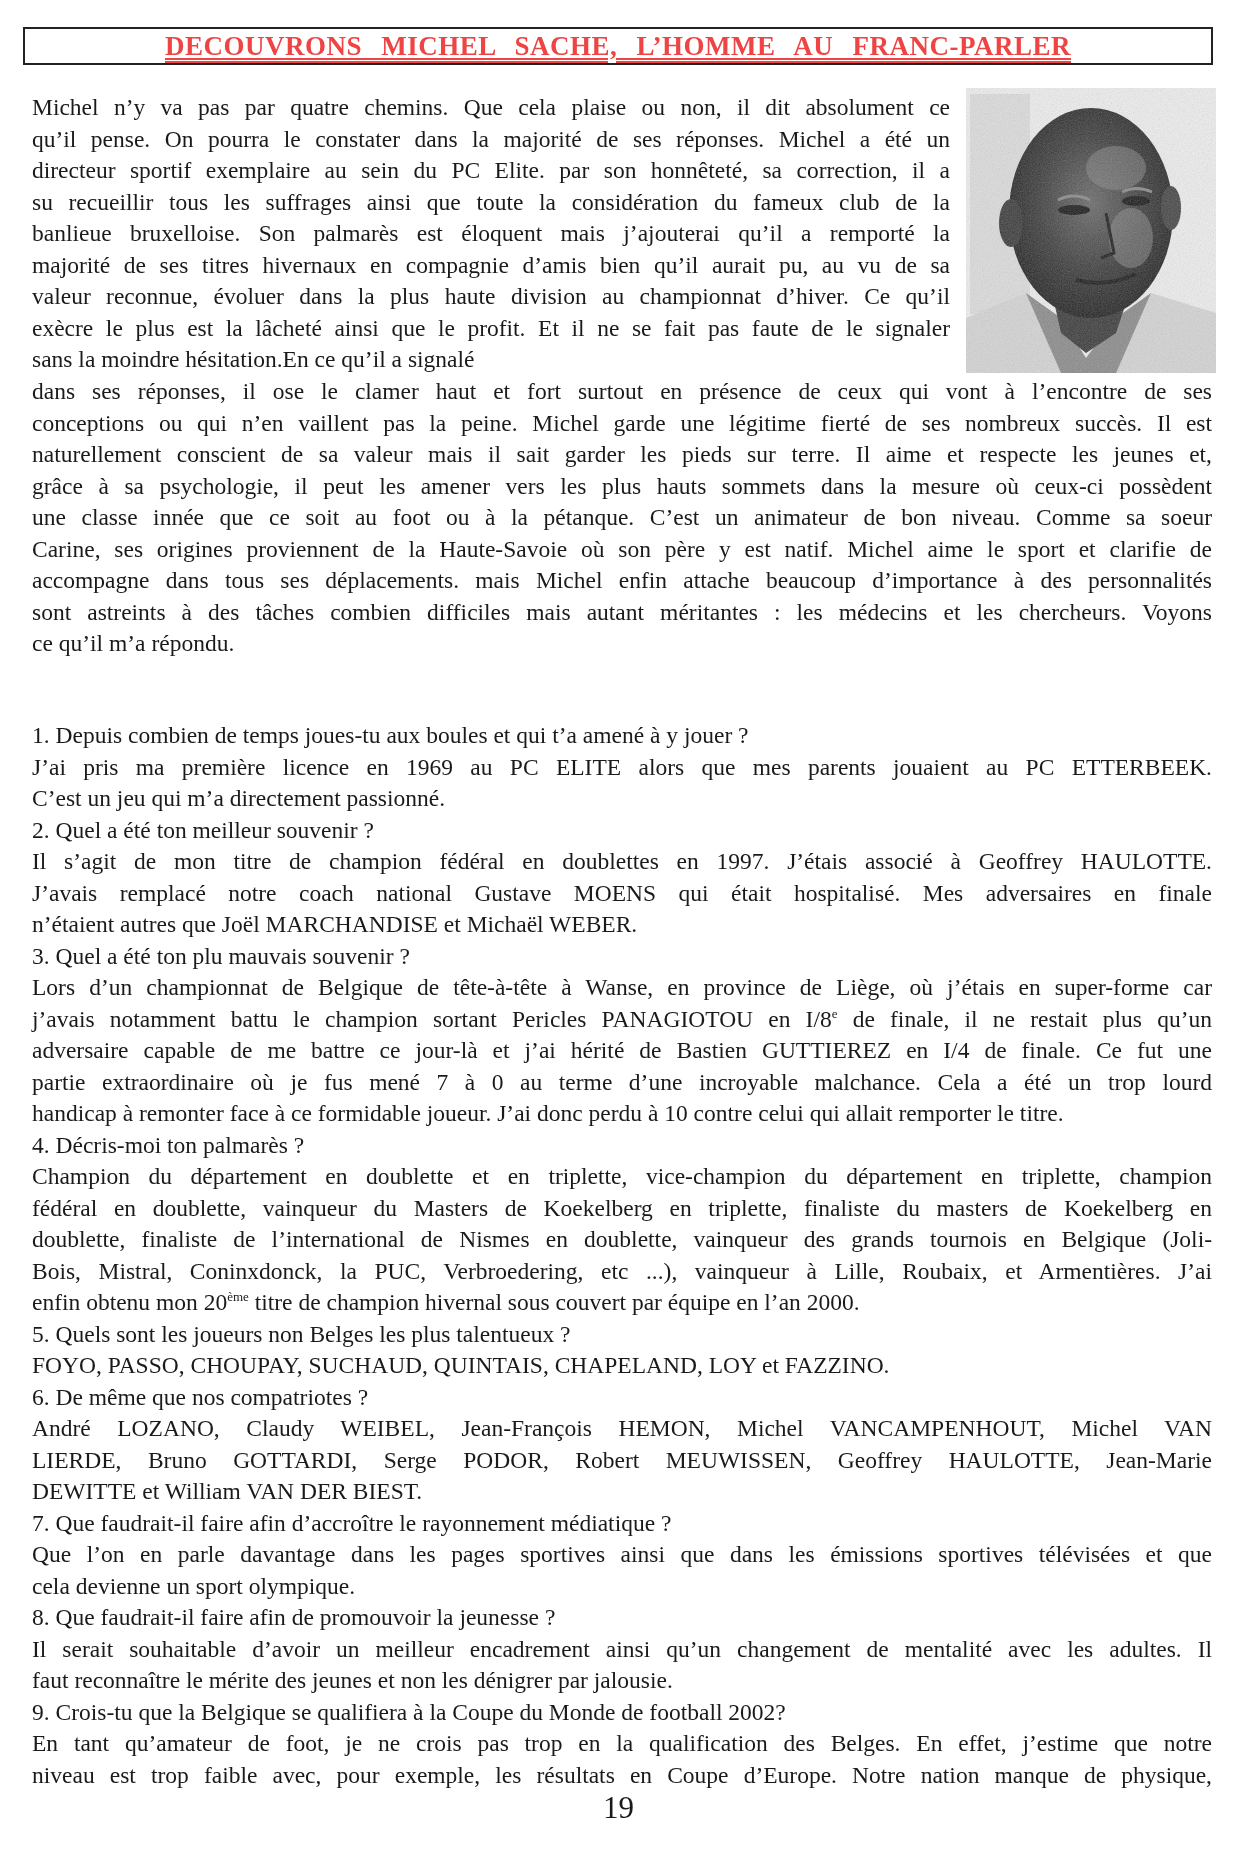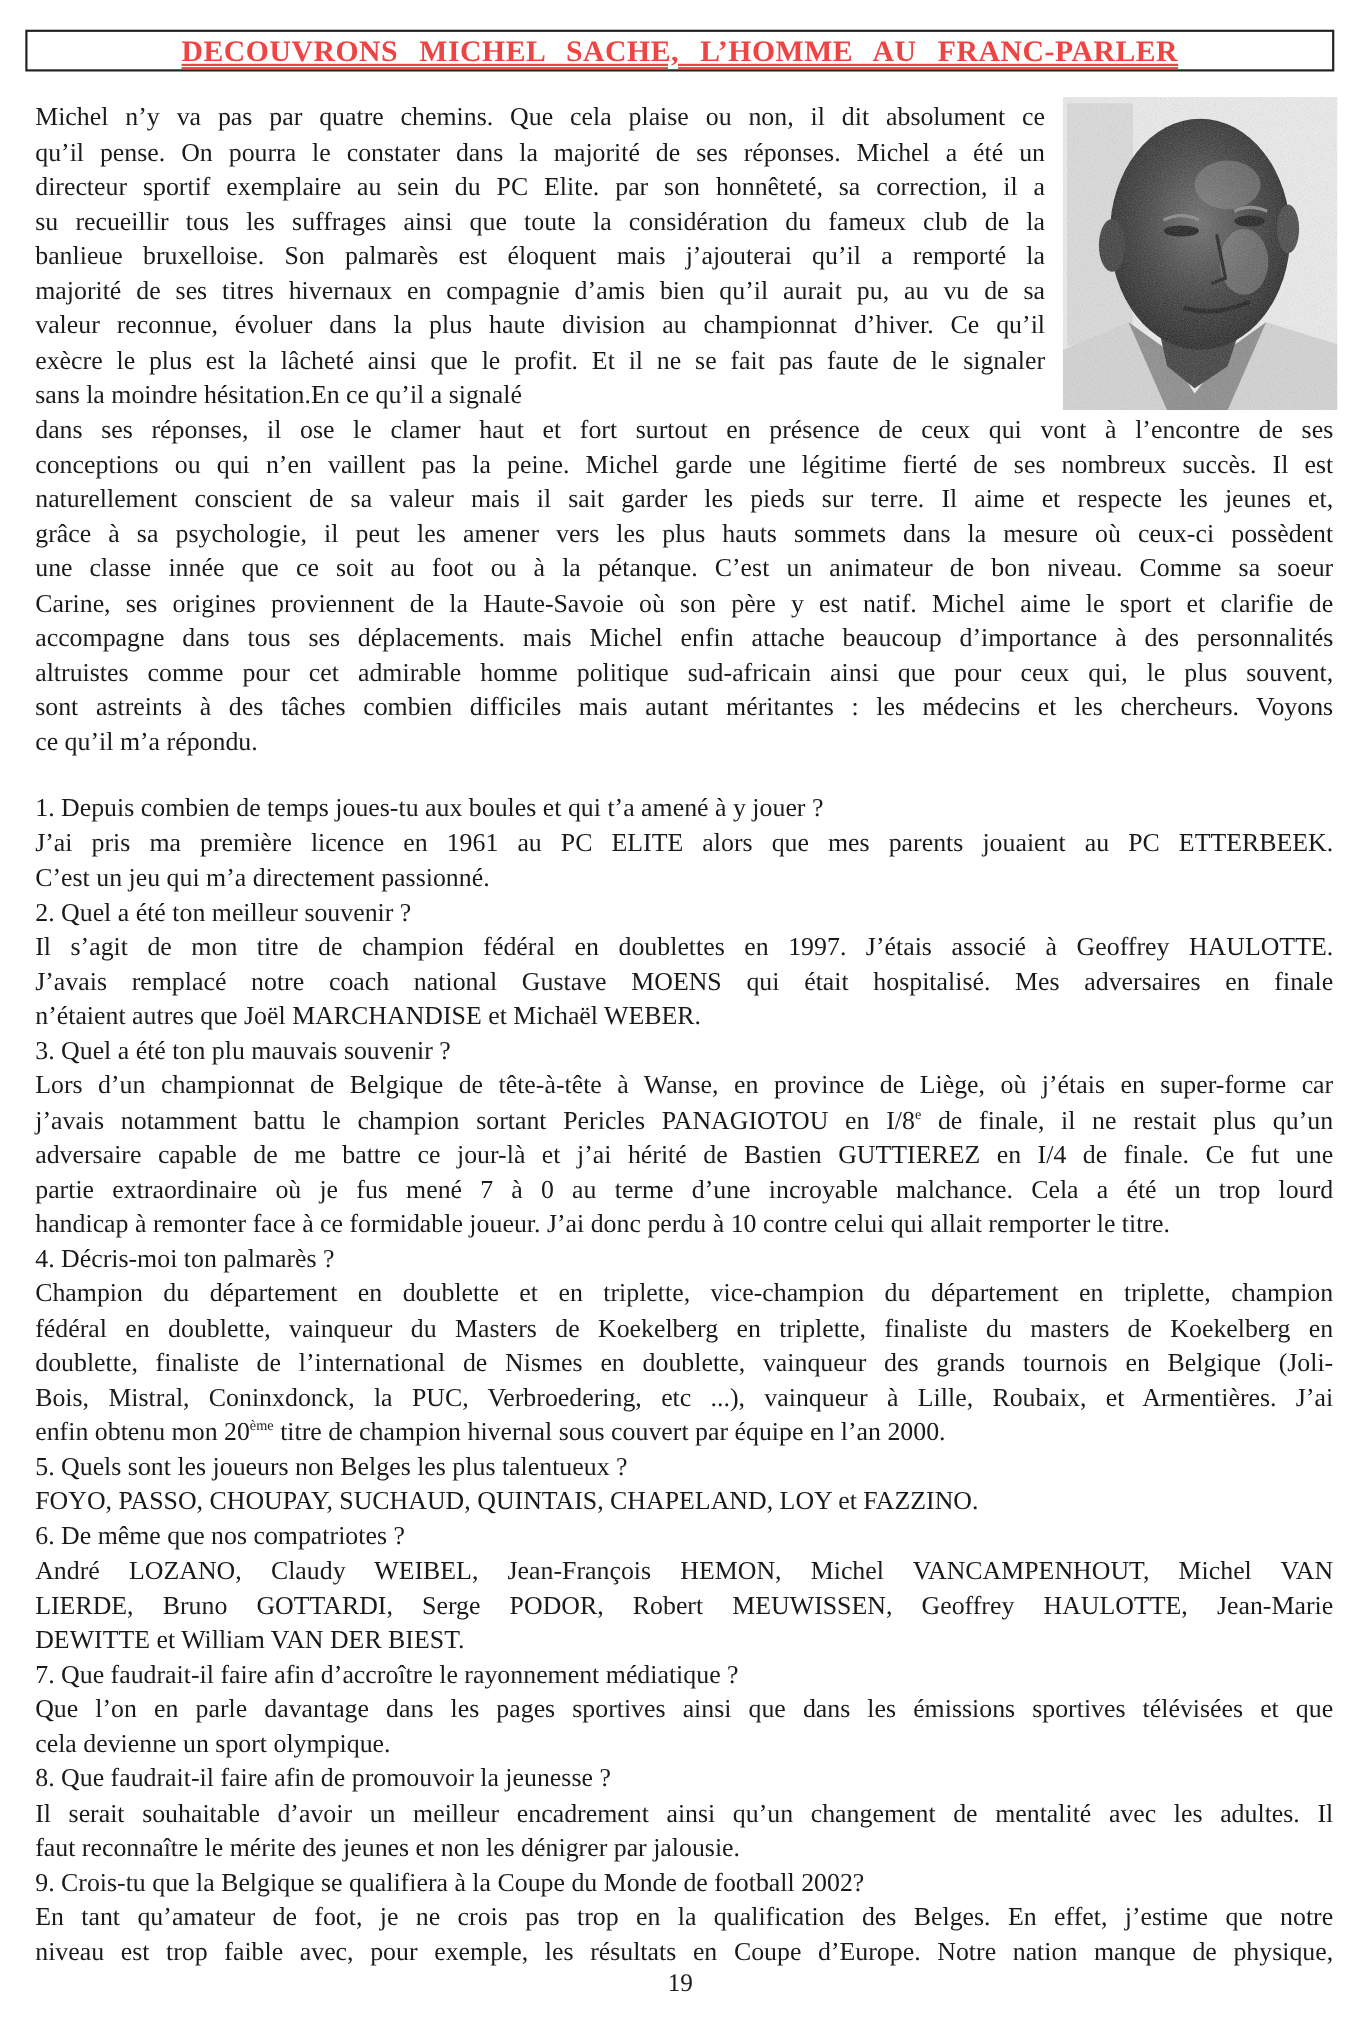--- a/index.html
+++ b/index.html
@@ -26,21 +26,21 @@
     position: absolute; left: 32px;
     font-size: 23.5px; line-height: 31.5px; text-align: justify;
   }
   .intro-top { top: 92px; width: 918px; }
   .intro-bottom { top: 376px; width: 1180px; }
   .qa { top: 720px; width: 1180px; }
   .line { display: block; text-align: justify; text-align-last: justify; white-space: nowrap; }
   .line.last { text-align-last: left; }
   .page-number {
     position: absolute; top: 1790px; left: 0; width: 1237px; text-align: center;
-    font-size: 23px;
+    font-size: 31px;
   }
   sup { font-size: 13px; line-height: 0; }
 </style>
 </head>
 <body>
 
 <div class="title-box">
   <span class="title-text">DECOUVRONS MICHEL SACHE, L’HOMME AU FRANC-PARLER</span>
 </div>
 
@@ -101,29 +101,28 @@
 </div>
 
 <div class="text-block intro-bottom">
   <span class="line">dans ses réponses, il ose le clamer haut et fort surtout en présence de ceux qui vont à l’encontre de ses</span>
   <span class="line">conceptions ou qui n’en vaillent pas la peine. Michel garde une légitime fierté de ses nombreux succès. Il est</span>
   <span class="line">naturellement conscient de sa valeur mais il sait garder les pieds sur terre. Il aime et respecte les jeunes et,</span>
   <span class="line">grâce à sa psychologie, il peut les amener vers les plus hauts sommets dans la mesure où ceux-ci possèdent</span>
   <span class="line">une classe innée que ce soit au foot ou à la pétanque. C’est un animateur de bon niveau. Comme sa soeur</span>
   <span class="line">Carine, ses origines proviennent de la Haute-Savoie où son père y est natif. Michel aime le sport et clarifie de</span>
   <span class="line">accompagne dans tous ses déplacements. mais Michel enfin attache beaucoup d’importance à des personnalités</span>
-  <span class="line">altruistes comme pour cet admirable homme politique sud-africain ainsi que pour ceux qui, le plus souvent,</span>
   <span class="line">sont astreints à des tâches combien difficiles mais autant méritantes : les médecins et les chercheurs. Voyons</span>
   <span class="line last">ce qu’il m’a répondu.</span>
 </div>
 
 <div class="text-block qa">
 
   <span class="line last">1. Depuis combien de temps joues-tu aux boules et qui t’a amené à y jouer ?</span>
-  <span class="line">J’ai pris ma première licence en 1961 au PC ELITE alors que mes parents jouaient au PC ETTERBEEK.</span>
+  <span class="line">J’ai pris ma première licence en 1969 au PC ELITE alors que mes parents jouaient au PC ETTERBEEK.</span>
   <span class="line last">C’est un jeu qui m’a directement passionné.</span>
 
   <span class="line last">2. Quel a été ton meilleur souvenir ?</span>
   <span class="line">Il s’agit de mon titre de champion fédéral en doublettes en 1997. J’étais associé à Geoffrey HAULOTTE.</span>
   <span class="line">J’avais remplacé notre coach national Gustave MOENS qui était hospitalisé. Mes adversaires en finale</span>
   <span class="line last">n’étaient autres que Joël MARCHANDISE et Michaël WEBER.</span>
 
   <span class="line last">3. Quel a été ton plu mauvais souvenir ?</span>
   <span class="line">Lors d’un championnat de Belgique de tête-à-tête à Wanse, en province de Liège, où j’étais en super-forme car</span>
   <span class="line"><span>j’avais notamment battu le champion sortant Pericles PANAGIOTOU en I/8</span><sup>e</sup><span> de finale, il ne restait plus qu’un</span></span>

